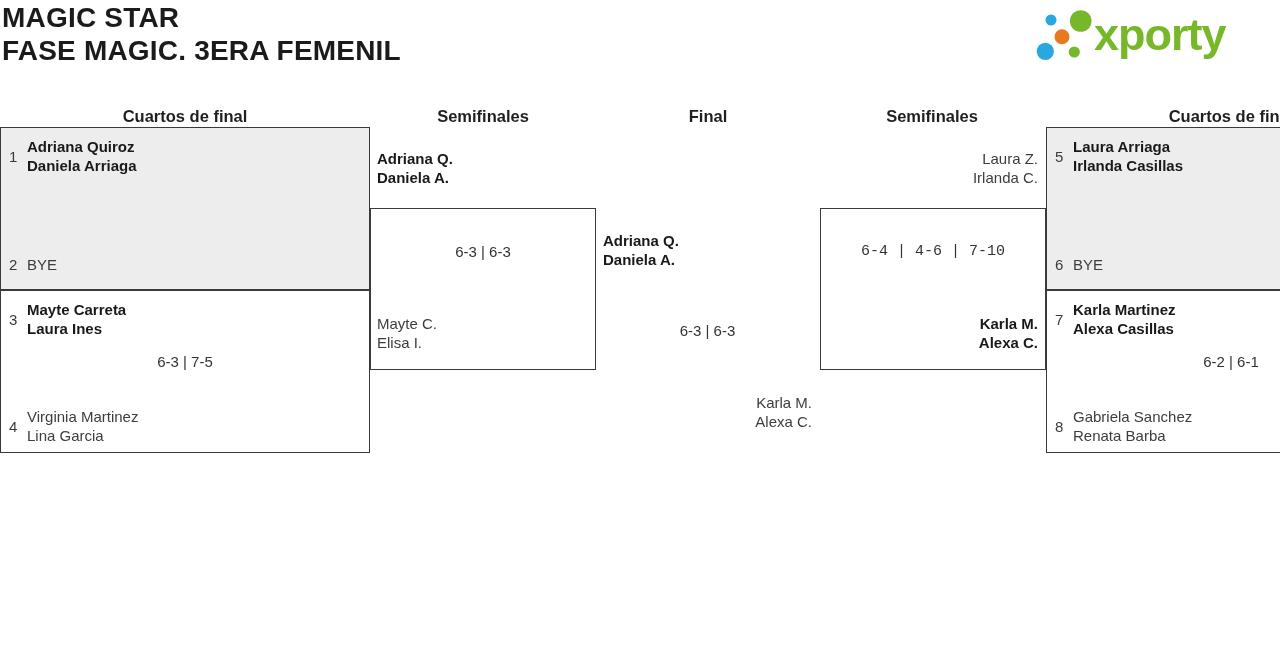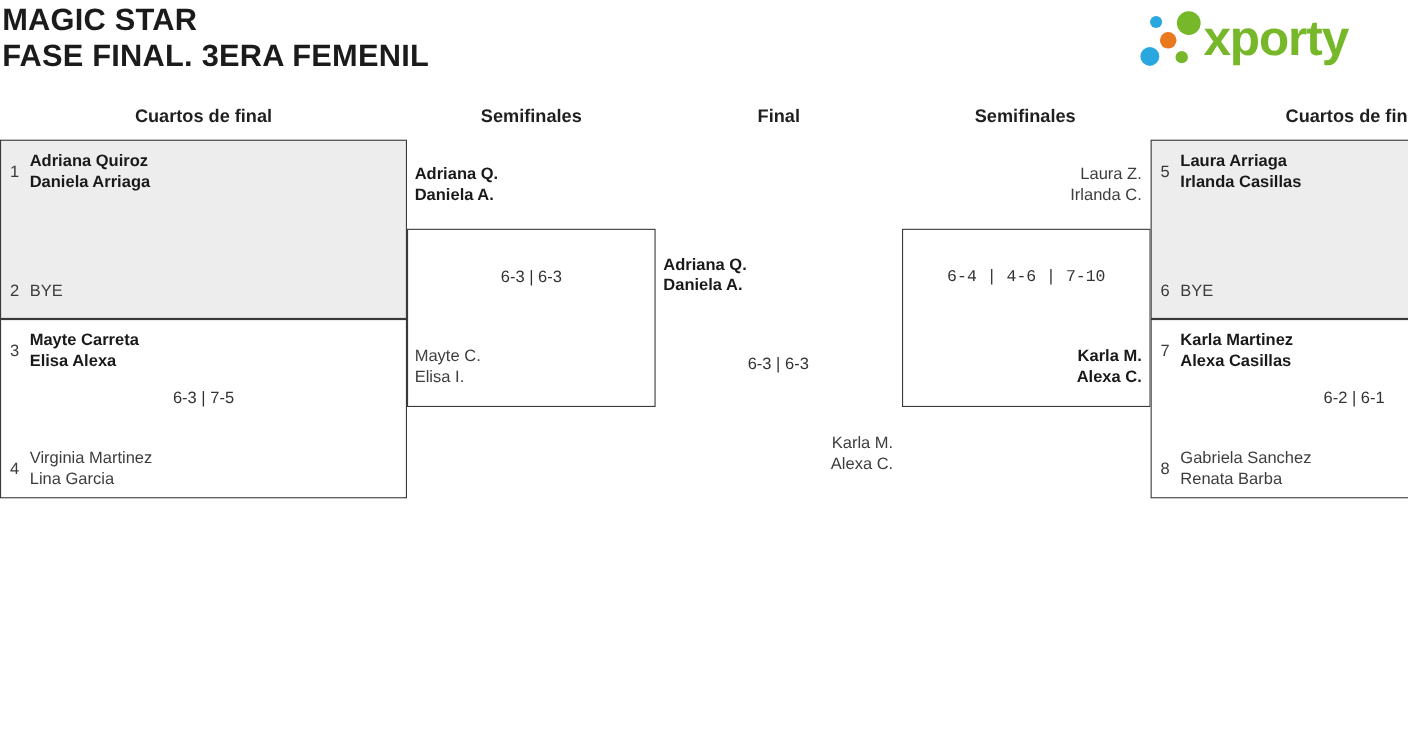--- a/index.html
+++ b/index.html
@@ -14,21 +14,21 @@
 
   
   .title { position: absolute; left: 2px; top: 1px; font-size: 28px; font-weight: 700; line-height: 33px; color: #1b1b1b; letter-spacing: 0.2px; }
 
   
   .logo { position: absolute; left: 1032px; top: 2px; width: 232px; height: 66px; }
   .logo svg { position: absolute; left: 0; top: 0; }
   .logo .brand { position: absolute; left: 62px; top: 7px; font-size: 45px; font-weight: 700; letter-spacing: -1px; color: #76b82a; }
 
   
-  .round-header { position: absolute; top: 97px; width: 300px; text-align: center; font-size: 16.5px; font-weight: 700; color: #1f1f1f; }
+  .round-header { position: absolute; top: 107px; width: 300px; text-align: center; font-size: 16.5px; font-weight: 700; color: #1f1f1f; }
   .rh-0 { left: 35px; }
   .rh-1 { left: 333px; }
   .rh-2 { left: 558px; }
   .rh-3 { left: 782px; }
   .rh-4 { left: 1081px; }
 
   
   .box { position: absolute; border: 1px solid #3a3a3a; background: #ffffff; box-sizing: border-box; }
   .box.bye-box { background: #ededed; }
   .qf-l1 { left: 0px;    top: 127px; width: 370px; height: 163px; }
@@ -61,21 +61,21 @@
   .final-right { left: 612px; top: 393px; width: 200px; text-align: right; }
   .final-score { position: absolute; left: 595px; top: 322px; width: 225px; text-align: center; font-size: 15px; color: #333333; }
 </style>
 </head>
 <body>
 
 <div class="stage">
 
   <div class="title">
     <div>MAGIC STAR</div>
-    <div>FASE FINAL. 3ERA FEMENIL</div>
+    <div>FASE MAGIC. 3ERA FEMENIL</div>
   </div>
 
   <div class="logo">
     <svg width="62" height="62" viewBox="0 0 62 62">
       <circle cx="19" cy="18" r="5.5" fill="#29a8e0"></circle>
       <circle cx="48.7" cy="19" r="10.8" fill="#76b82a"></circle>
       <circle cx="30" cy="34.7" r="7.5" fill="#e8791e"></circle>
       <circle cx="13.3" cy="49.3" r="8.6" fill="#29a8e0"></circle>
       <circle cx="42.3" cy="50" r="5.6" fill="#76b82a"></circle>
     </svg>
@@ -97,21 +97,21 @@
     <div class="row row-bye">
       <span class="seed">2</span>
       <span class="team">BYE</span>
     </div>
   </div>
 
   <div class="box qf-l2">
     <div class="row row-a">
       <span class="seed">3</span>
       <span class="team winner">Mayte Carreta
-Elisa Alexa</span>
+Laura Ines</span>
     </div>
     <div class="score qf-score">6-3 | 7-5</div>
     <div class="row row-b">
       <span class="seed">4</span>
       <span class="team">Virginia Martinez
 Lina Garcia</span>
     </div>
   </div>
 
   <div class="box sf-l">

